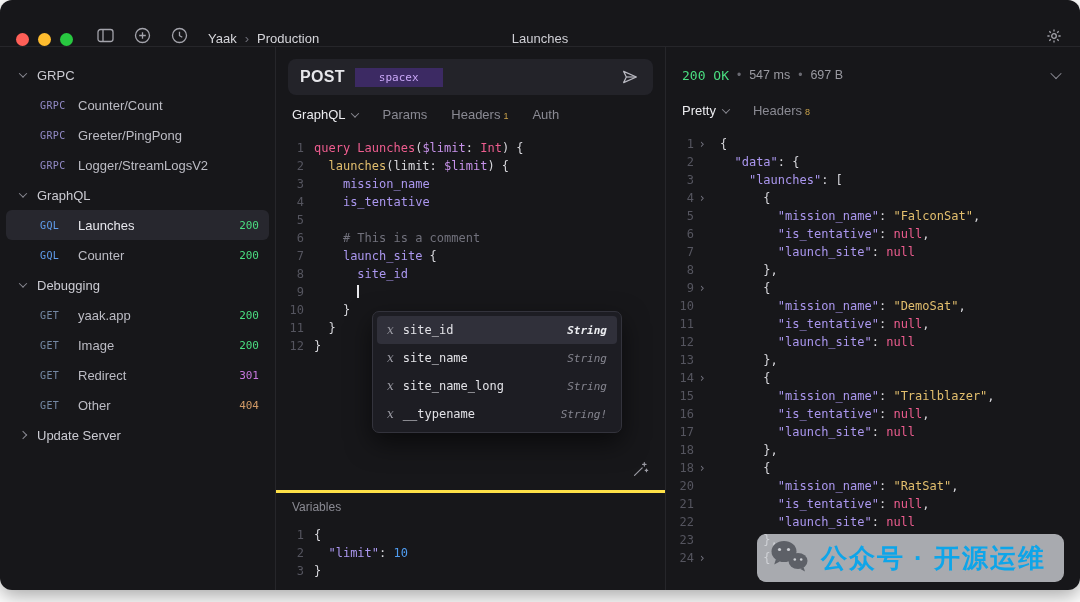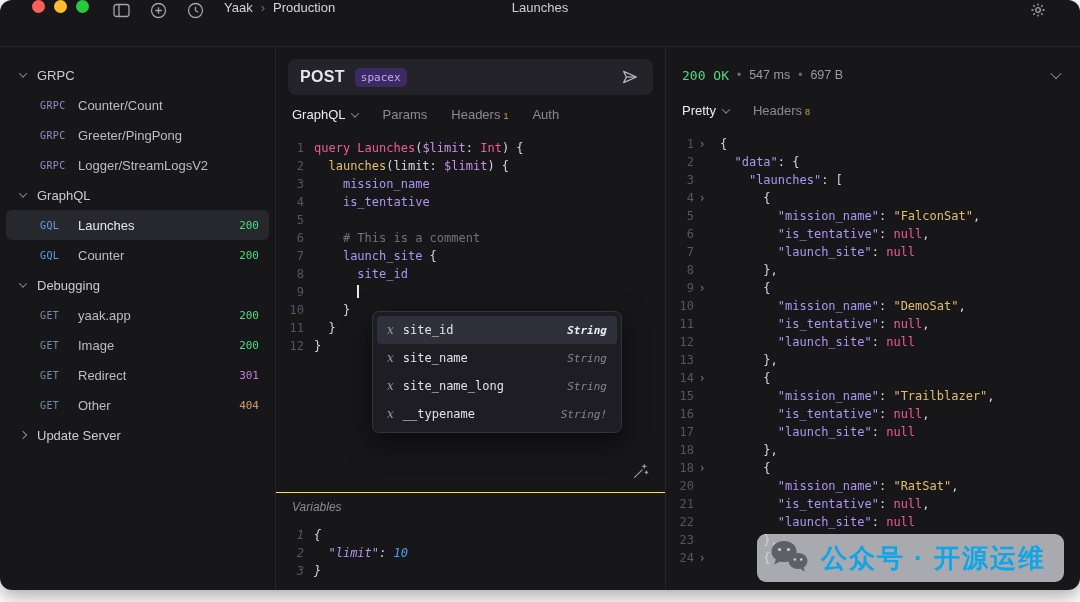--- a/index.html
+++ b/index.html
@@ -3,21 +3,21 @@
 <meta charset="utf-8">
 <style>
   * { margin:0; padding:0; box-sizing:border-box; }
   html,body { width:1080px; height:602px; background:#ffffff; overflow:hidden;
     font-family:"Liberation Sans", sans-serif; }
   .window { position:absolute; left:0; top:0; width:1080px; height:590px;
     background:#17171a; border-radius:12px; overflow:hidden;
     box-shadow:0 6px 20px rgba(0,0,0,.35); color:#d6d6db; }
 
   
-  .titlebar { height:47px; display:flex; align-items:flex-start; padding:0 32px;
+  .titlebar { height:47px; display:flex; align-items:flex-end; padding:0 16px;
     border-bottom:1px solid #26262a; position:relative; }
   .traffic { display:flex; gap:9px; margin-right:22px; }
   .light { width:13px; height:13px; border-radius:50%; }
   .light.red{background:#ff5f57}.light.yellow{background:#febc2e}.light.green{background:#28c840}
   .tb-icons { display:flex; gap:16px; align-items:center; margin-right:18px; }
   .icon-btn { background:none; border:none; cursor:pointer; display:flex; align-items:center; padding:2px; }
   .breadcrumb { display:flex; gap:8px; align-items:center; font-size:13px; color:#d6d6db; }
   .breadcrumb .sep { color:#6e6e78; font-size:13px; }
   .tb-title { position:absolute; left:50%; transform:translateX(-50%); font-size:13px; color:#cfcfd5; }
   .gear-btn { margin-left:auto; }
@@ -41,21 +41,21 @@
   .s-item.selected { background:#27272e; color:#e8e8ee; }
   .m-tag { width:38px; flex:none; font-family:"DejaVu Sans Mono", monospace; font-size:10px; letter-spacing:.4px; }
   .s-name { flex:1; }
   .s-status { margin-right:10px; font-family:"DejaVu Sans Mono", monospace; font-size:11px; }
 
   
   .url-bar { margin:12px 12px 0; height:36px; background:#232329; border-radius:8px;
     display:flex; align-items:center; padding:0 12px; gap:10px; flex:none; }
   .method { font-size:16px; font-weight:bold; color:#e6e6ea; letter-spacing:.3px; }
   .env-badge { font-family:"DejaVu Sans Mono", monospace; font-size:11px; color:#c9a7f7;
-    background:#3c2a63; padding:3px 6px; border-radius:5px; }
+    background:#3c2a63; padding:3px 24px; border-radius:0; }
   .send-btn { margin-left:auto; }
 
   .tabs { display:flex; gap:24px; align-items:baseline; padding:12px 16px 9px; flex:none; }
   .tab { font-size:13px; color:#8a8a93; cursor:pointer; display:inline-flex; align-items:baseline; }
   .tab.active { color:#ececf0; }
   .tab .dd-caret { margin-left:7px; align-self:center; }
   .tab-badge { color:#c9a24a; font-size:9px; margin-left:3px; vertical-align:super; }
 
   .editor { flex:1; position:relative; overflow:hidden; }
   .code-lines { padding:8px 0 0 8px; font-family:"DejaVu Sans Mono", monospace; font-size:12px; line-height:18px; }
@@ -74,21 +74,21 @@
   .ac-row { height:28px; display:flex; align-items:center; gap:9px; padding:0 10px;
     border-radius:4px; font-family:"DejaVu Sans Mono", monospace; font-size:12px; cursor:pointer; }
   .ac-row.selected { background:#30303a; }
   .ac-x { font-family:"DejaVu Serif", serif; font-style:italic; color:#9a9aa3; font-size:12px; }
   .ac-label { color:#e2e2e7; }
   .ac-type { margin-left:auto; font-style:italic; color:#85858f; font-size:11px; }
   .ac-row.selected .ac-type { color:#ecedf1; font-weight:bold; }
 
   .wand-btn { position:absolute; right:14px; bottom:10px; }
 
-  .variables { flex:none; border-top:1px solid #fde047; padding-bottom:10px;font-style:italic; }
+  .variables { flex:none; border-top:3px solid #fde047; padding-bottom:10px; }
   .v-label { color:#8a8a93; font-size:12px; padding:7px 0 4px 16px; }
 
   
   .resp-header { display:flex; align-items:center; gap:8px; padding:20px 16px 8px; flex:none; }
   .resp-status { font-family:"DejaVu Sans Mono", monospace; font-size:13px; color:#4ade80; }
   .resp-meta { font-size:12.5px; color:#9a9aa1; }
   .dot { color:#6a6a72; font-size:12px; }
   .resp-chevron { margin-left:auto; padding:4px; }
   .chev-lg { width:8px; height:8px; border-width:1.6px; }
   .resp-body { flex:1; overflow:hidden; }

